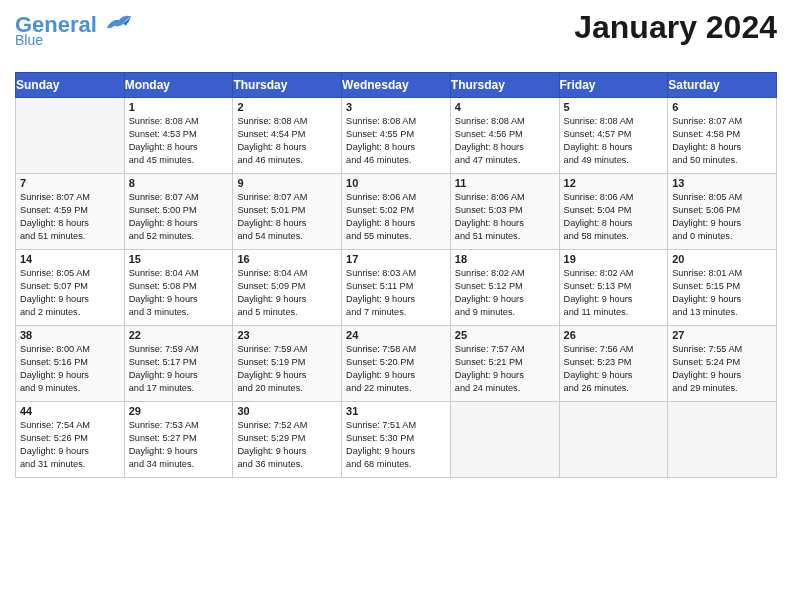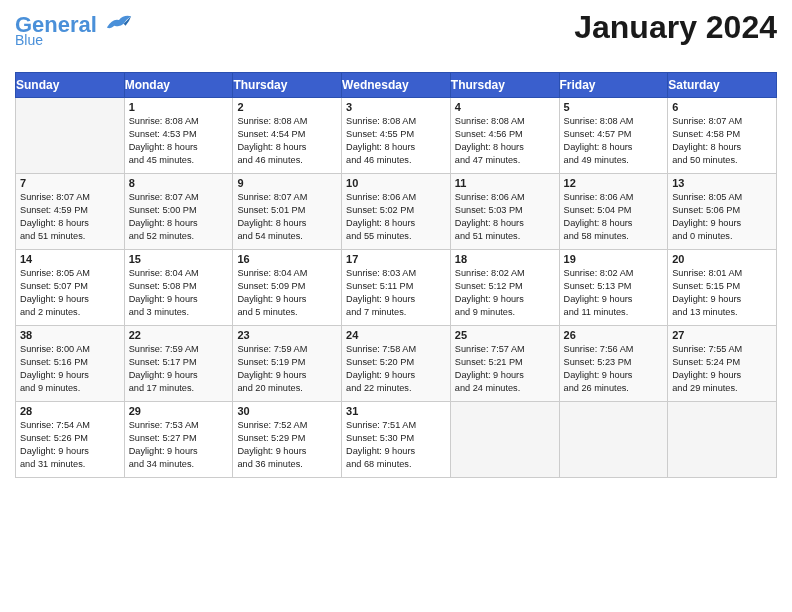--- a/index.html
+++ b/index.html
@@ -328,21 +328,21 @@
           <td>
             <span class="day-number">27</span>
             <div class="cell-text">Sunrise: 7:55 AM</div>
             <div class="cell-text">Sunset: 5:24 PM</div>
             <div class="cell-text">Daylight: 9 hours</div>
             <div class="cell-text">and 29 minutes.</div>
           </td>
         </tr>
         <tr>
           <td>
-            <span class="day-number">28</span>
+            <span class="day-number">44</span>
             <div class="cell-text">Sunrise: 7:54 AM</div>
             <div class="cell-text">Sunset: 5:26 PM</div>
             <div class="cell-text">Daylight: 9 hours</div>
             <div class="cell-text">and 31 minutes.</div>
           </td>
           <td>
             <span class="day-number">29</span>
             <div class="cell-text">Sunrise: 7:53 AM</div>
             <div class="cell-text">Sunset: 5:27 PM</div>
             <div class="cell-text">Daylight: 9 hours</div>

